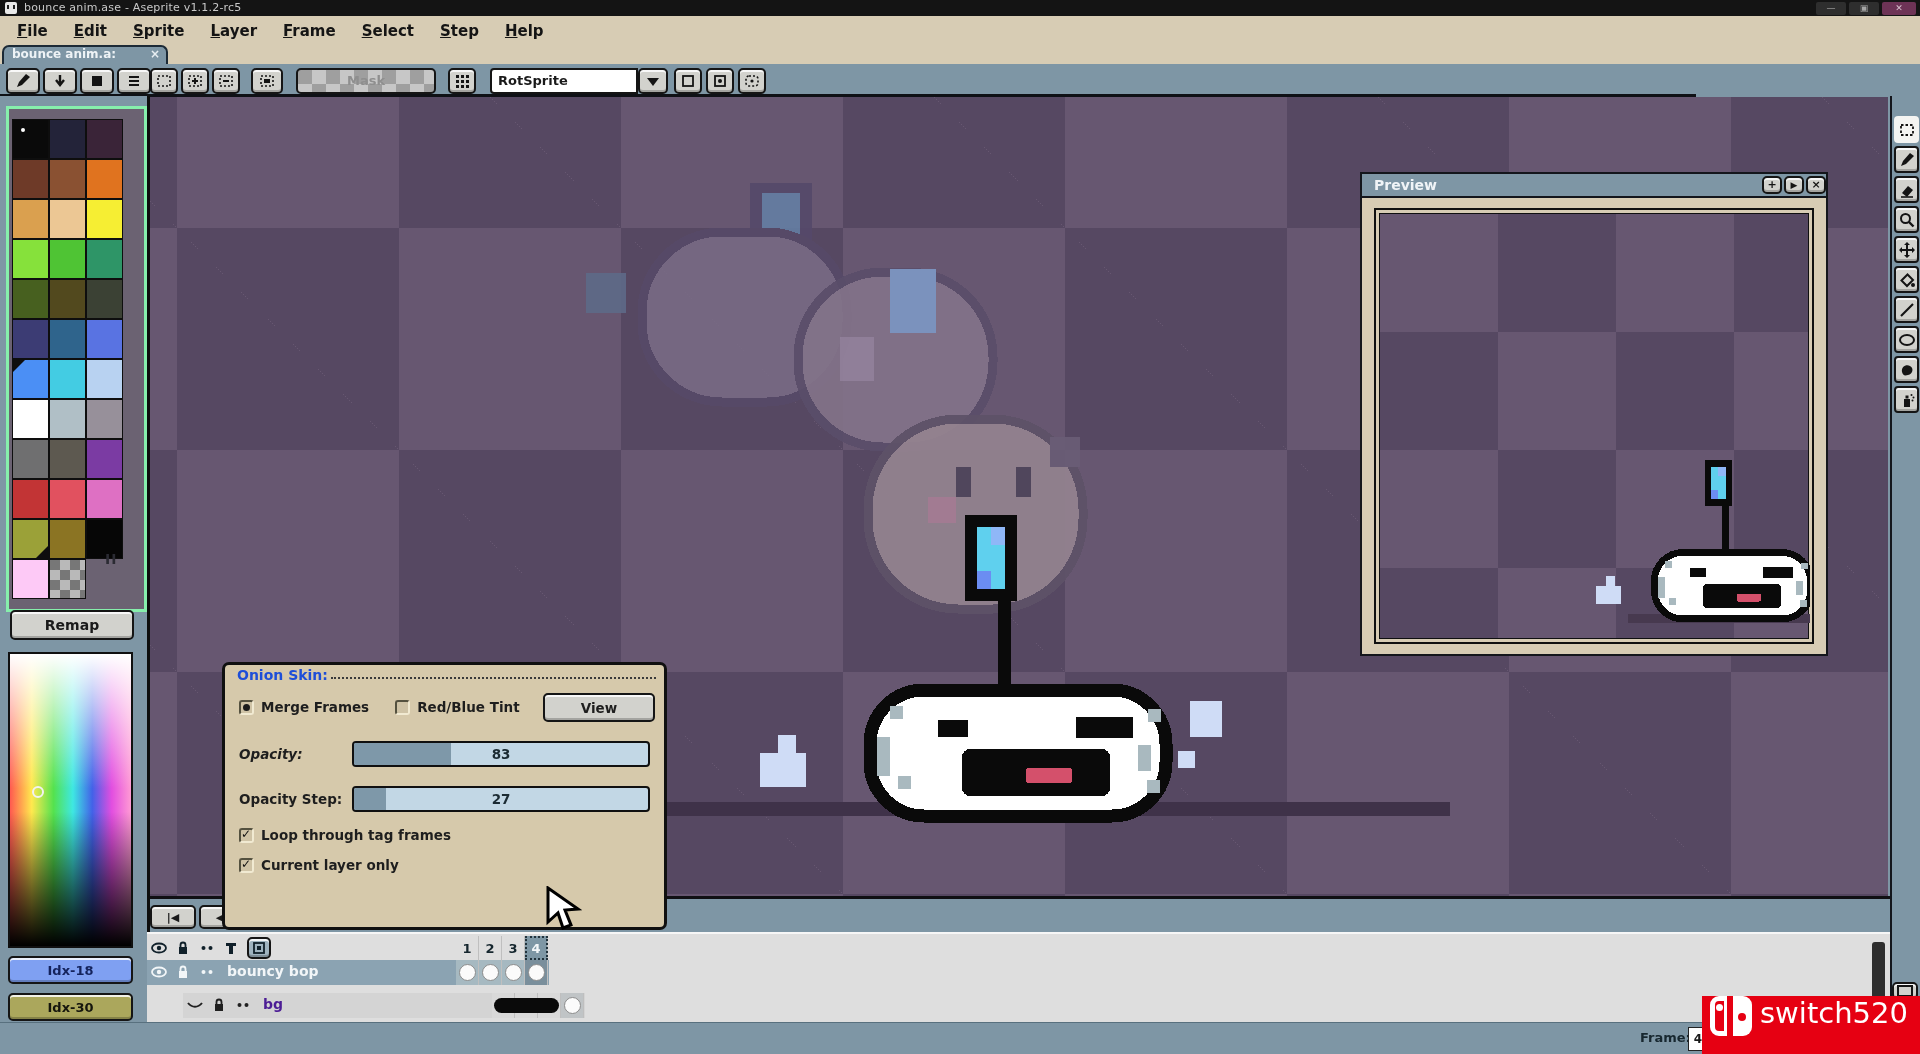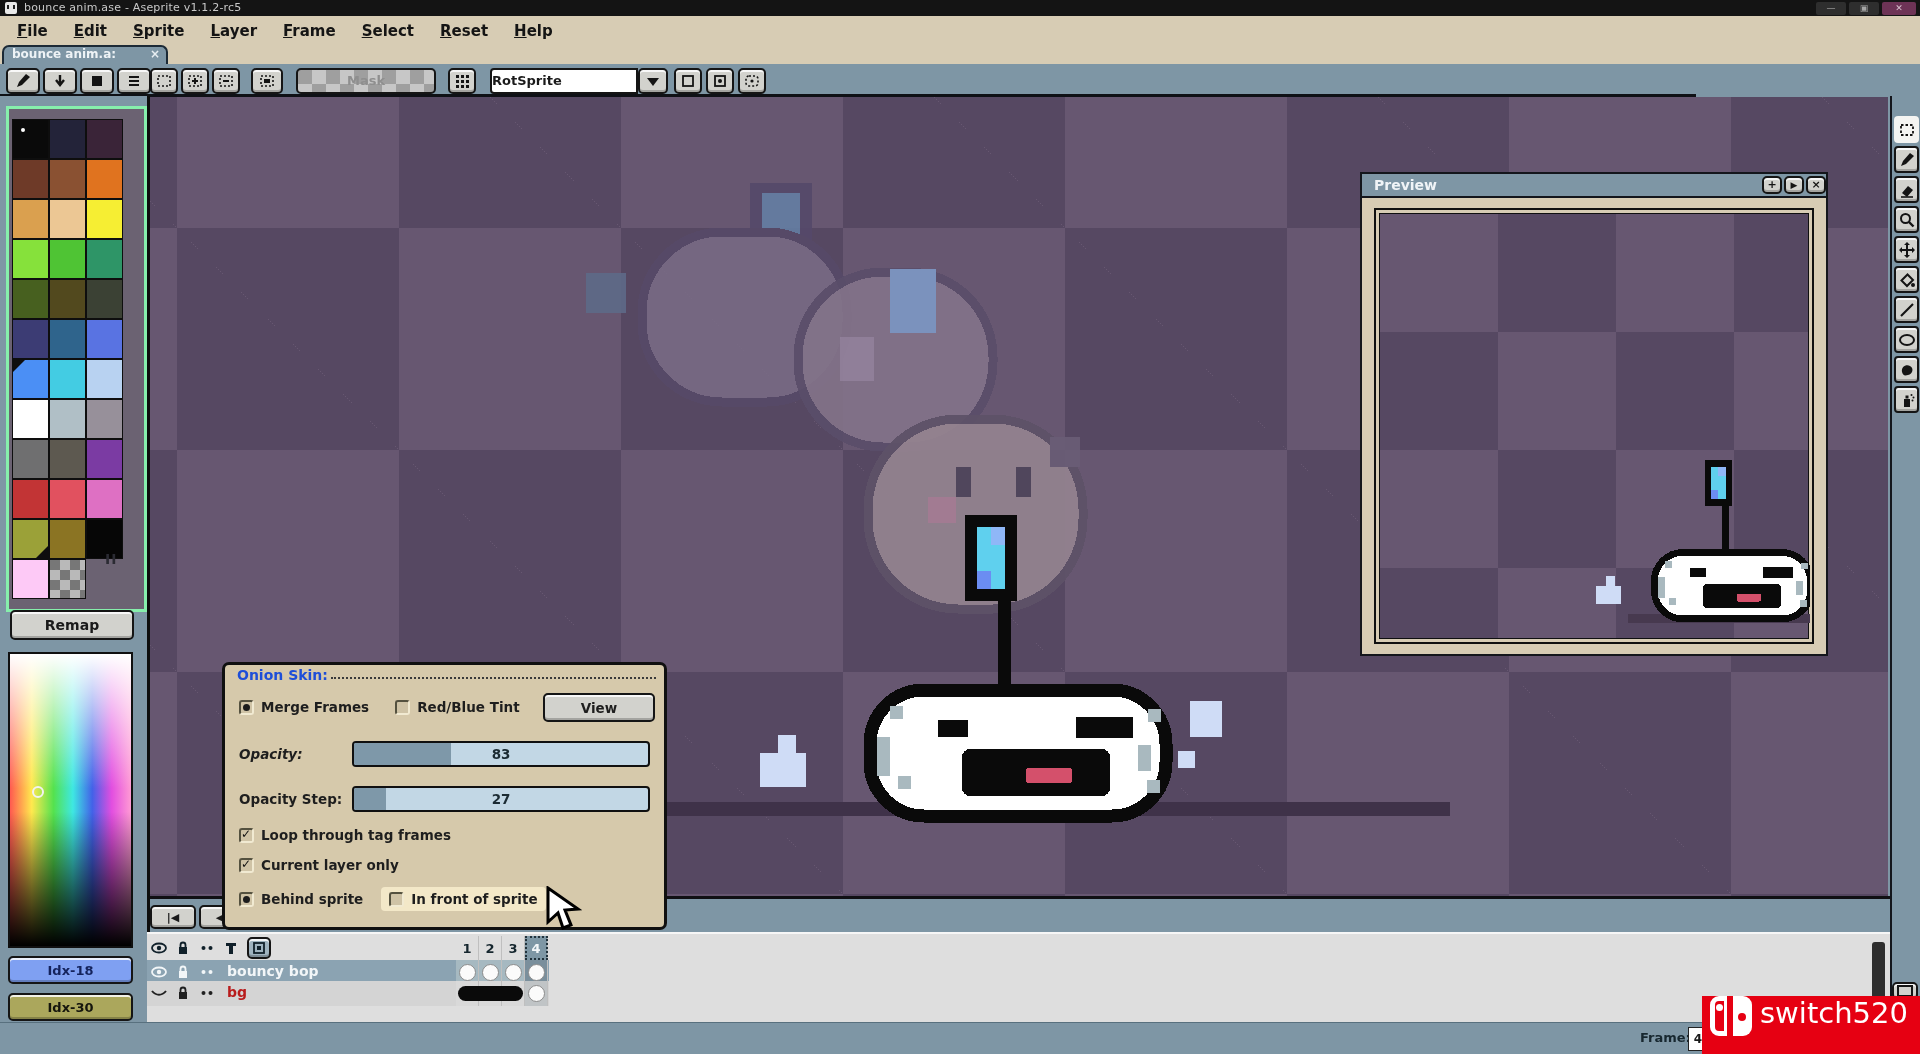--- a/index.html
+++ b/index.html
@@ -23,21 +23,21 @@
   #tab .x{position:absolute;right:6px;top:0px;color:#e8eef2;font-size:12px;}
   
   #toolbar{position:absolute;left:0;top:64px;width:1696px;height:33px;background:#7e96a5;border-bottom:3px solid #0f1116;box-sizing:border-box;}
   .btn3d{background:#d2d2cd;border:2px solid #151515;border-radius:5px;box-sizing:border-box;
          box-shadow:inset 0 2px 0 rgba(255,255,255,.85), inset 0 -2px 0 rgba(0,0,0,.22);
          display:flex;align-items:center;justify-content:center;}
   .tbtn{position:absolute;top:4px;width:30px;height:26px;}
   #mask-btn{position:absolute;left:296px;top:4px;width:140px;height:26px;border:2px solid #151515;border-radius:5px;box-sizing:border-box;
             color:#8f8f8f;font-size:13px;text-align:center;line-height:22px;
             background:repeating-conic-gradient(#c7c7c7 0 25%, #9f9f9f 0 50%) 0 0/28px 28px;}
-  #rot-field{position:absolute;left:490px;top:4px;width:148px;height:26px;background:#fff;border:2px solid #151515;border-radius:4px 0 0 4px;box-sizing:border-box;font-size:13px;line-height:21px;}
+  #rot-field{position:absolute;left:490px;top:4px;width:148px;height:26px;background:#fff;border:2px solid #151515;border-radius:4px 0 0 4px;box-sizing:border-box;font-size:13px;line-height:21px;padding-left:6px;}
   #rot-arrow{position:absolute;left:638px;top:4px;width:30px;height:26px;}
   #rot-arrow:before{content:"";width:0;height:0;border:6px solid transparent;border-top:8px solid #151515;margin-top:7px;}
   
   #lsidebar{position:absolute;left:0;top:96px;width:147px;height:926px;background:#7e96a5;border-right:3px solid #0d0d0d;box-sizing:content-box;}
   #palette-panel{position:absolute;left:6px;top:10px;width:135px;height:500px;background:#6b6272;border:3px solid #86efac;}
   #palette-grid{position:absolute;left:3px;top:10px;width:113px;}
   .swatch{position:absolute;width:37px;height:40px;box-sizing:border-box;border:1px solid #0e0e0e;}
   .swatch.checker{background:repeating-conic-gradient(#b9b9b9 0 25%, #777 0 50%) 0 0/20px 20px;}
   .fg-dot{position:absolute;left:8px;top:8px;width:4px;height:4px;background:#fff;border-radius:50%;}
   .bg-corner{position:absolute;left:0;top:0;width:0;height:0;border-top:12px solid #0e0e0e;border-right:12px solid transparent;}
@@ -128,21 +128,21 @@
     <div class="wbtn" style="left:1882px;width:34px;background:#6d3356;color:#d8c2cf;">✕</div>
   </div>
 
   <div id="menubar">
       <div class="menu-item">File</div>
       <div class="menu-item">Edit</div>
       <div class="menu-item">Sprite</div>
       <div class="menu-item">Layer</div>
       <div class="menu-item">Frame</div>
       <div class="menu-item">Select</div>
-      <div class="menu-item">Reset</div>
+      <div class="menu-item">Step</div>
       <div class="menu-item">Help</div>
     </div>
 
   <div id="tabrow">
     <div id="tab">
       <span>bounce anim.a:</span>
       <span class="x">×</span>
     </div>
   </div>
 
@@ -335,21 +335,21 @@
       <span id="cels-0"><span class="fcell" style="left: 309px; top: 0px; background: rgb(166, 185, 193);">
             <span class="dot"></span>
           </span><span class="fcell" style="left: 332px; top: 0px; background: rgb(166, 185, 193);">
             <span class="dot"></span>
           </span><span class="fcell" style="left: 355px; top: 0px; background: rgb(166, 185, 193);">
             <span class="dot"></span>
           </span><span class="fcell" style="left: 378px; top: 0px; background: rgb(122, 143, 156);">
             <span class="dot"></span>
           </span></span>
     </div>
-    <div class="tl-row" style="top:47px;background:#d4d4d4;color:#b91c1c;">
+    <div class="tl-row" style="top:59px;background:#d4d4d4;color:#4c1d95;margin-left:36px;">
       <span class="tl-iconcell" style="left:0;">
           <svg viewBox="0 0 18 18" class="icon18" style="color: rgb(32, 32, 32);">
             <path d="M2 7c4 5 10 5 14 0" fill="none" stroke="currentColor" stroke-width="2"></path>
           </svg>
         </span>
       <span class="tl-iconcell" style="left:24px;">
           <svg viewBox="0 0 18 18" class="icon18" style="color: rgb(32, 32, 32);">
             <rect x="5" y="8" width="8" height="7" fill="currentColor"></rect>
             <path d="M6.5 8V6a2.5 2.5 0 0 1 5 0v2" fill="none" stroke="currentColor" stroke-width="1.8"></path>
           </svg>
@@ -482,28 +482,20 @@
       </span>
     </div>
 
     <div class="ctl-row" style="top:162px;">
       <span class="check"></span>
       <span>Loop through tag frames</span>
     </div>
     <div class="ctl-row" style="top:192px;">
       <span class="check"></span>
       <span>Current layer only</span>
-    </div>
-    <div class="ctl-row" style="top:222px;">
-      <span class="radio on"></span>
-      <span>Behind sprite</span>
-      <span class="hl" style="margin-left:18px;">
-        <span class="radio"></span>
-        <span>In front of sprite</span>
-      </span>
     </div>
   </div>
 
   <svg id="cursor" width="36" height="46" viewBox="0 0 36 46">
     <path d="M2 2 L2 36 L12 27 L17 42 L25 39 L19 24 L32 23 Z" fill="#ffffff" stroke="#000000" stroke-width="3"></path>
   </svg>
 
   <div id="watermark">
     <div id="wm-logo">
       <span class="jl">

